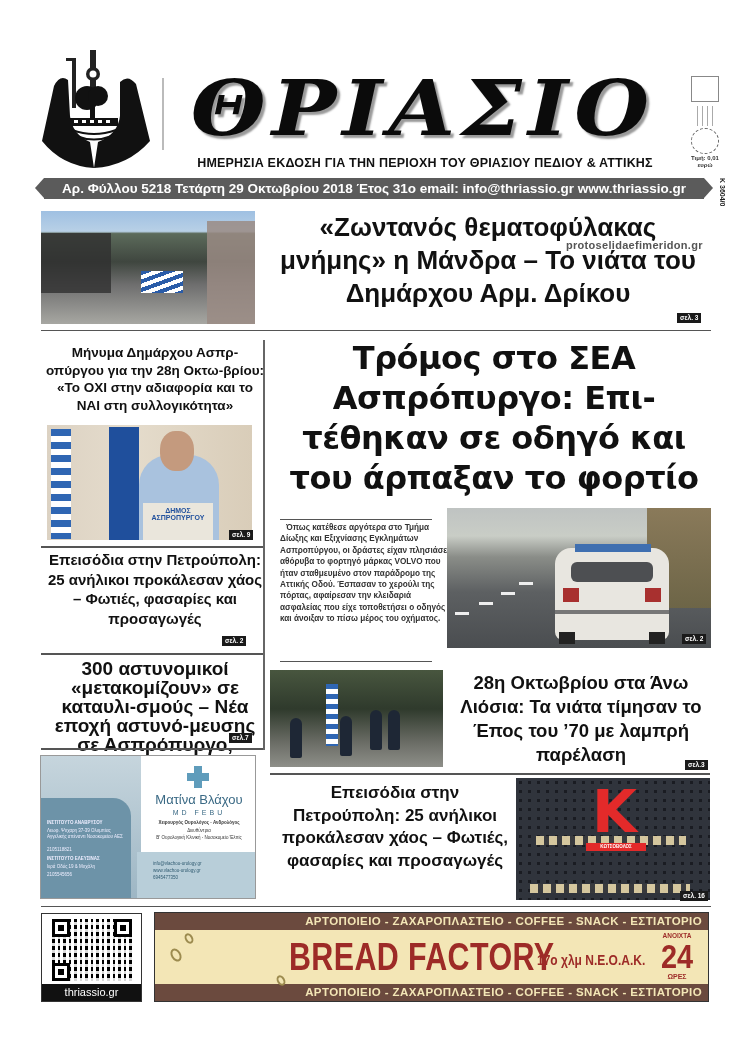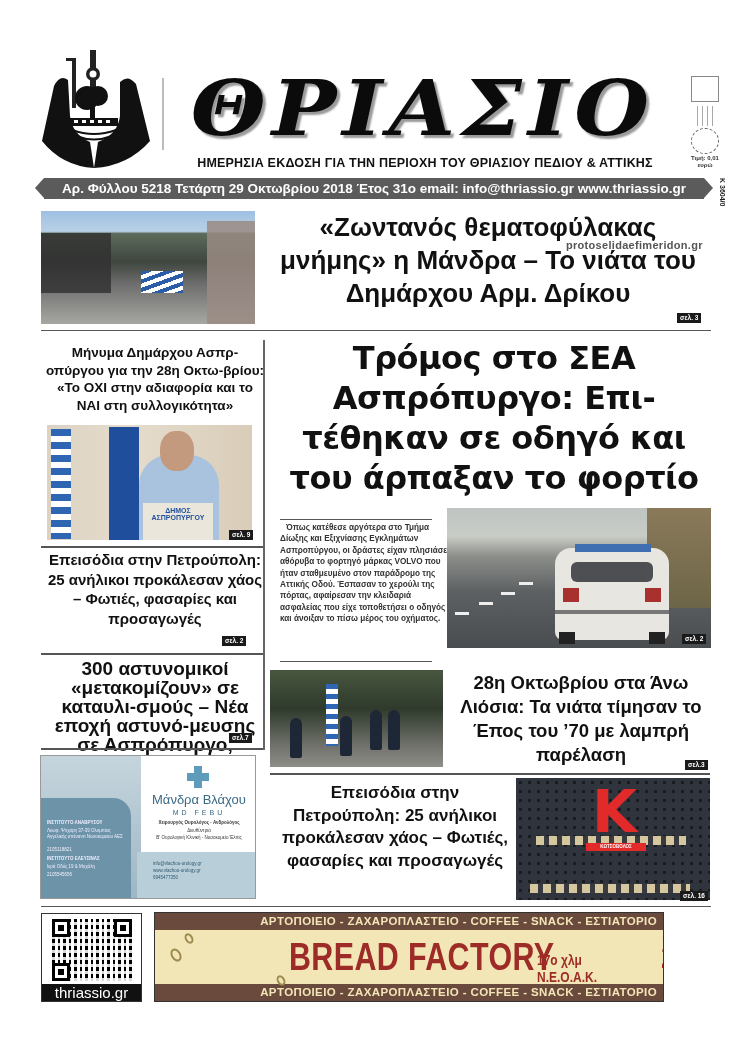--- a/index.html
+++ b/index.html
@@ -124,23 +124,23 @@
       linear-gradient(#000,#000) 0 0/18px 18px no-repeat,
       linear-gradient(#000,#000) 62px 0/18px 18px no-repeat,
       linear-gradient(#000,#000) 0 44px/18px 18px no-repeat,
       repeating-linear-gradient(90deg, #000 0 3px, #fff 3px 6px, #000 6px 8px, #fff 8px 11px),
       #fff;
   }
   .qr-code:before { content:""; position:absolute; left:0; top:0; width:80px; height:62px;
     background: repeating-linear-gradient(0deg, rgba(255,255,255,0.85) 0 3px, transparent 3px 7px); }
   .qr-finder { position:absolute; width:18px; height:18px; border:3px solid #000; background:#fff; }
   .qr-finder:after { content:""; position:absolute; left:3px; top:3px; width:6px; height:6px; background:#000; }
-  .qr-label { position: absolute; left: 0; bottom: 0; width: 100%; height: 17px; background: #111; color: #fff; font-size: 15px; text-align: center; line-height: 17px; }
-
-  .bread-ad { left: 154px; top: 912px; width: 510px; height: 90px; border: 1px solid #333; background: #f3e6b6; }
+  .qr-label { position: absolute; left: 0; bottom: 0; width: 100%; height: 17px; background: #111; color: #fff; font-size: 11px; text-align: center; line-height: 17px; }
+
+  .bread-ad { left: 154px; top: 912px; width: 555px; height: 90px; border: 1px solid #333; background: #f3e6b6; }
   .bread-ad .strip { position: absolute; left: 0; width: 100%; height: 17px; background: #6b4a3e; }
   .bread-ad .strip-text { position: absolute; right: 6px; font-size: 11.5px; font-weight: bold; color: #f3e6b6; letter-spacing: 0.4px; line-height: 17px; }
   .bread-ad .top-strip { top: 0; }
   .bread-ad .bottom-strip { bottom: 0; }
   .bread-ad .logo-circle { position: absolute; left: 40px; top: 5px; width: 76px; height: 76px; border-radius: 50%; background: #fbf4e6; border: 4px solid #8f2a2a; }
   .bread-ad .factory { position: absolute; left: 22px; top: 12px; width: 30px; height: 22px; background: #8a7f7a; }
   .bread-ad .chimney1 { position: absolute; left: 40px; top: 4px; width: 4px; height: 10px; background: #6b5f59; }
   .bread-ad .chimney2 { position: absolute; left: 46px; top: 2px; width: 4px; height: 12px; background: #6b5f59; }
   .bread-ad .logo-text { position: absolute; left: 0; top: 38px; width: 100%; font-family: "DejaVu Serif", serif; font-size: 8.5px; font-weight: bold; color: #8f2a2a; text-align: center; line-height: 10px; }
   .bread-ad .bean { position: absolute; width: 10px; height: 14px; border: 2px solid #9c8b4f; border-radius: 50%; transform: rotate(-30deg); }
@@ -226,21 +226,21 @@
 <div class="badge" style="left:229px; top:733px;">σελ.7</div>
 <div class="hline" style="left:41px; top:748px; width:222px;"></div>
 
 <div class="vline" style="left:263px; top:340px; height:410px;"></div>
 
 <div class="img ad-doctor">
   <div class="left-panel"></div>
   <div class="blue-panel"></div>
   <div class="bottom-panel"></div>
   <div class="cross"></div>
-  <div class="name">Μάνδρα Βλάχου</div>
+  <div class="name">Ματίνα Βλάχου</div>
   <div class="sub">MD FEBU</div>
   <div class="spec">Χειρουργός Ουρολόγος - Ανδρολόγος</div>
   <div class="spec" style="top:72px; font-weight:normal;">Διευθύντρια</div>
   <div class="spec" style="top:79px; font-weight:normal;">Β' Ουρολογική Κλινική - Νοσοκομείο Έλπίς</div>
   <div class="small" style="left:6px; top:64px; font-weight:bold;">ΙΝΣΤΙΤΟΥΤΟ ΑΝΑΒΡΥΣΟΥ</div>
   <div class="small" style="left:6px; top:72px; width:80px;">Λεωφ. Ψυχαρη 37-39 Ολυμπίας Αγγελικής απέναντι Νοσοκομείου ΑΕΣ</div>
   <div class="small" style="left:6px; top:91px;">2105118821</div>
   <div class="small" style="left:6px; top:100px; font-weight:bold;">ΙΝΣΤΙΤΟΥΤΟ ΕΛΕΥΣΙΝΑΣ</div>
   <div class="small" style="left:6px; top:108px;">Ιερά Οδός 19 &amp; Μυχάλη</div>
   <div class="small" style="left:6px; top:116px;">2105545656</div>

